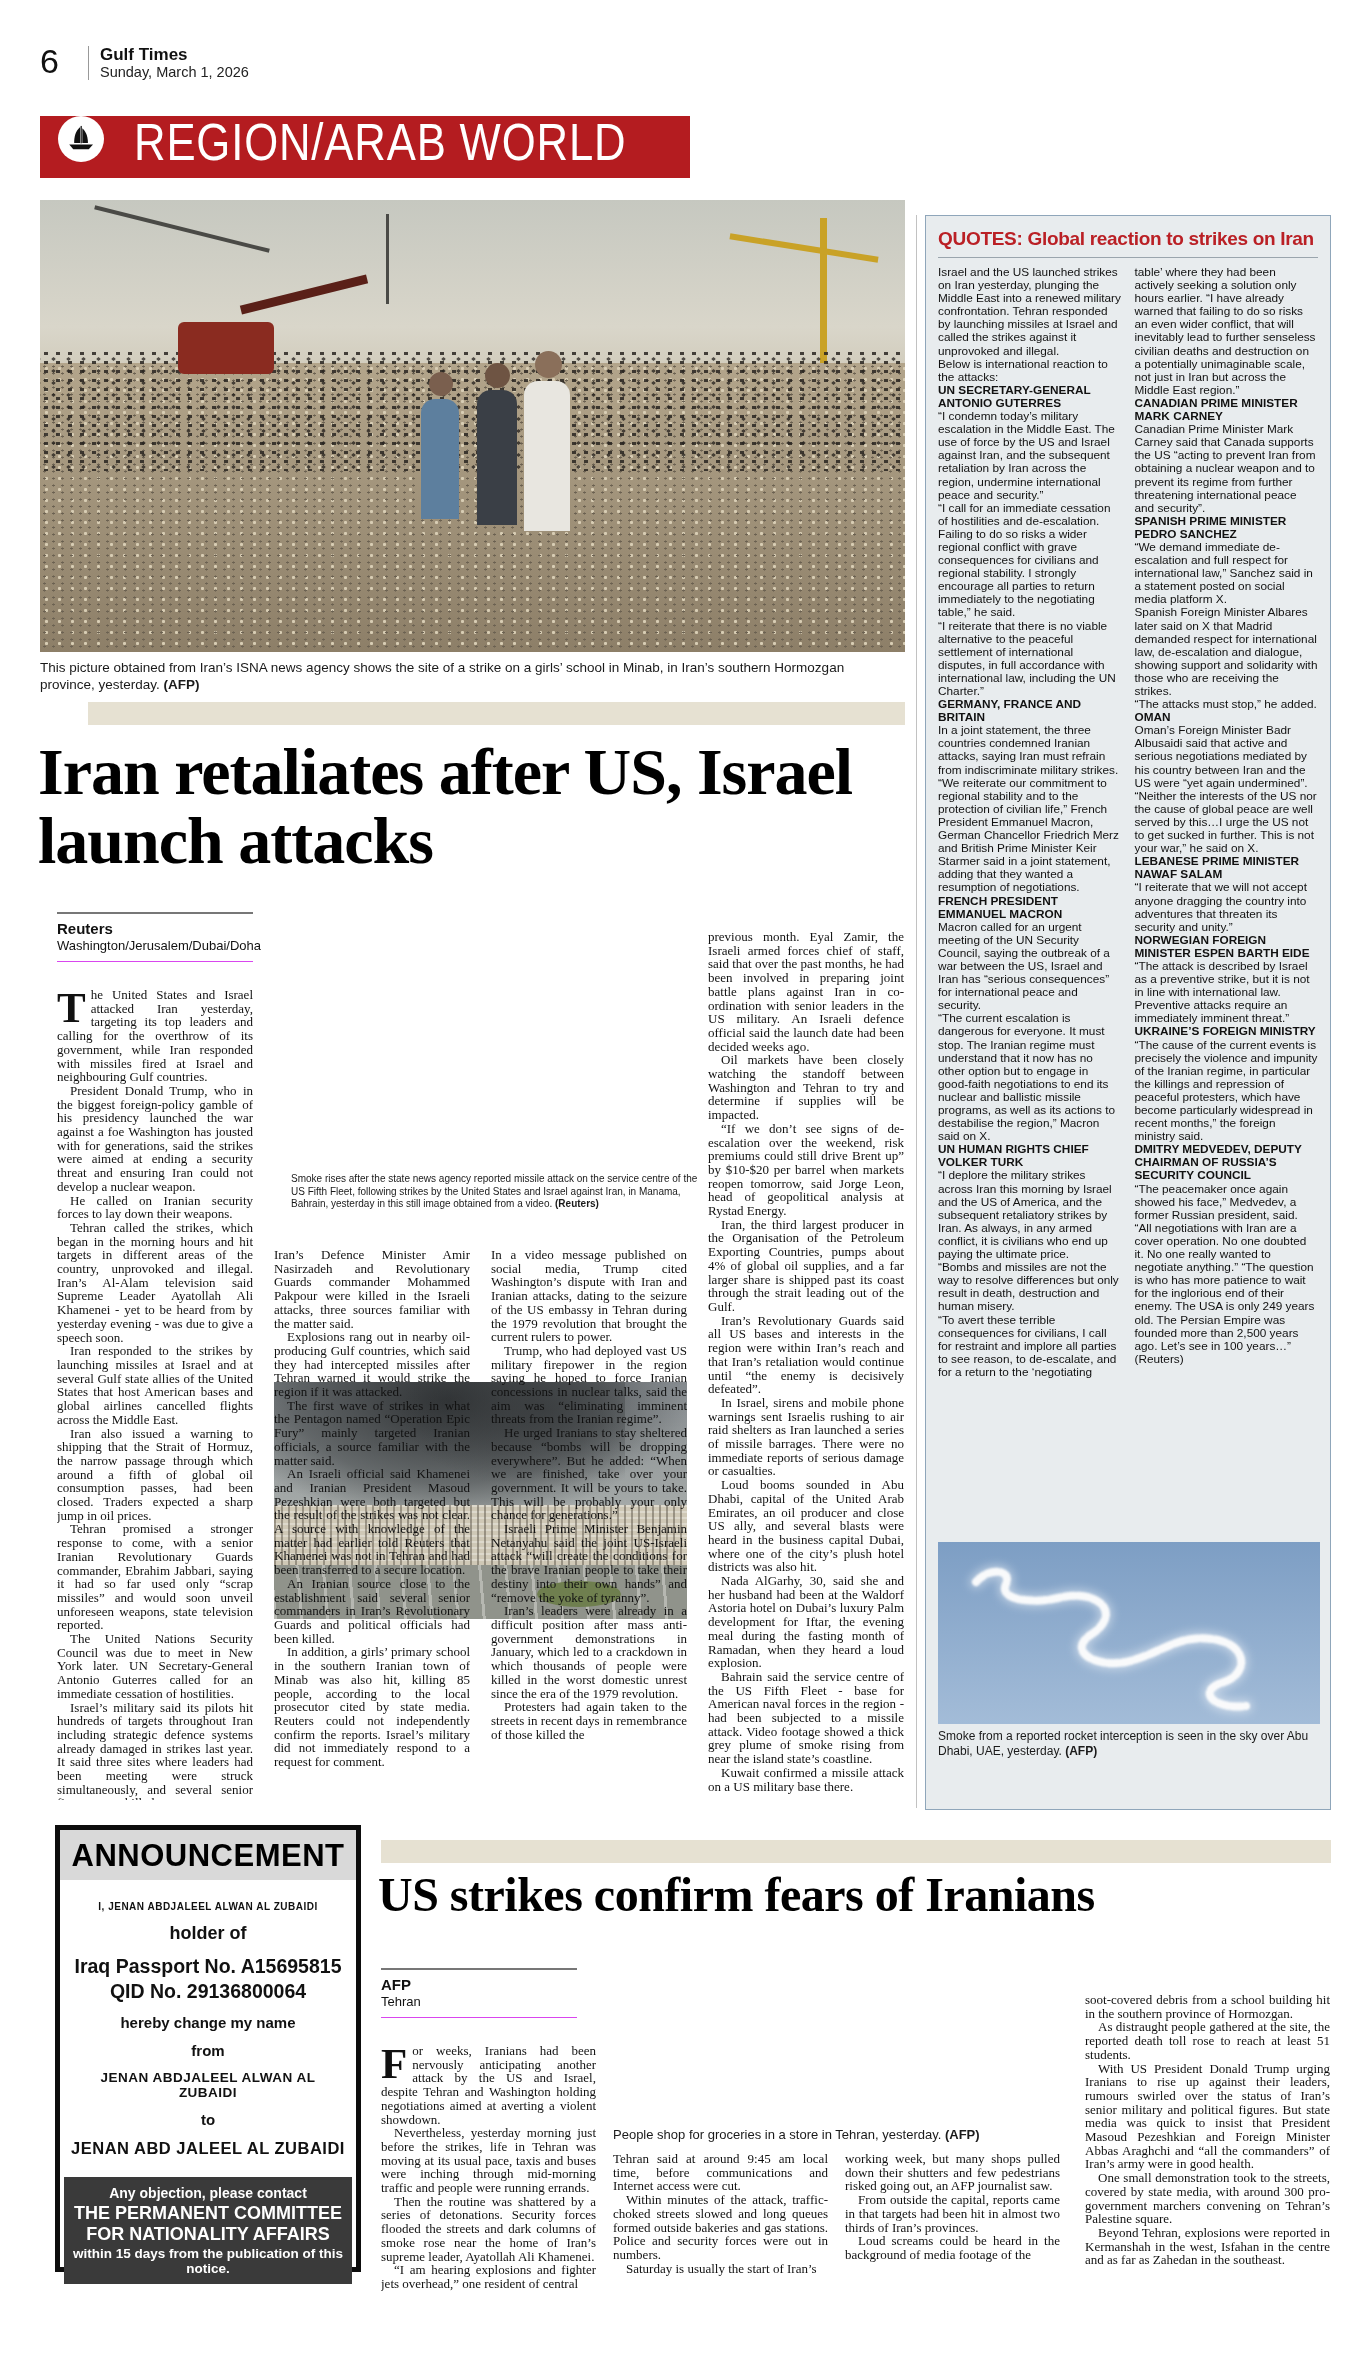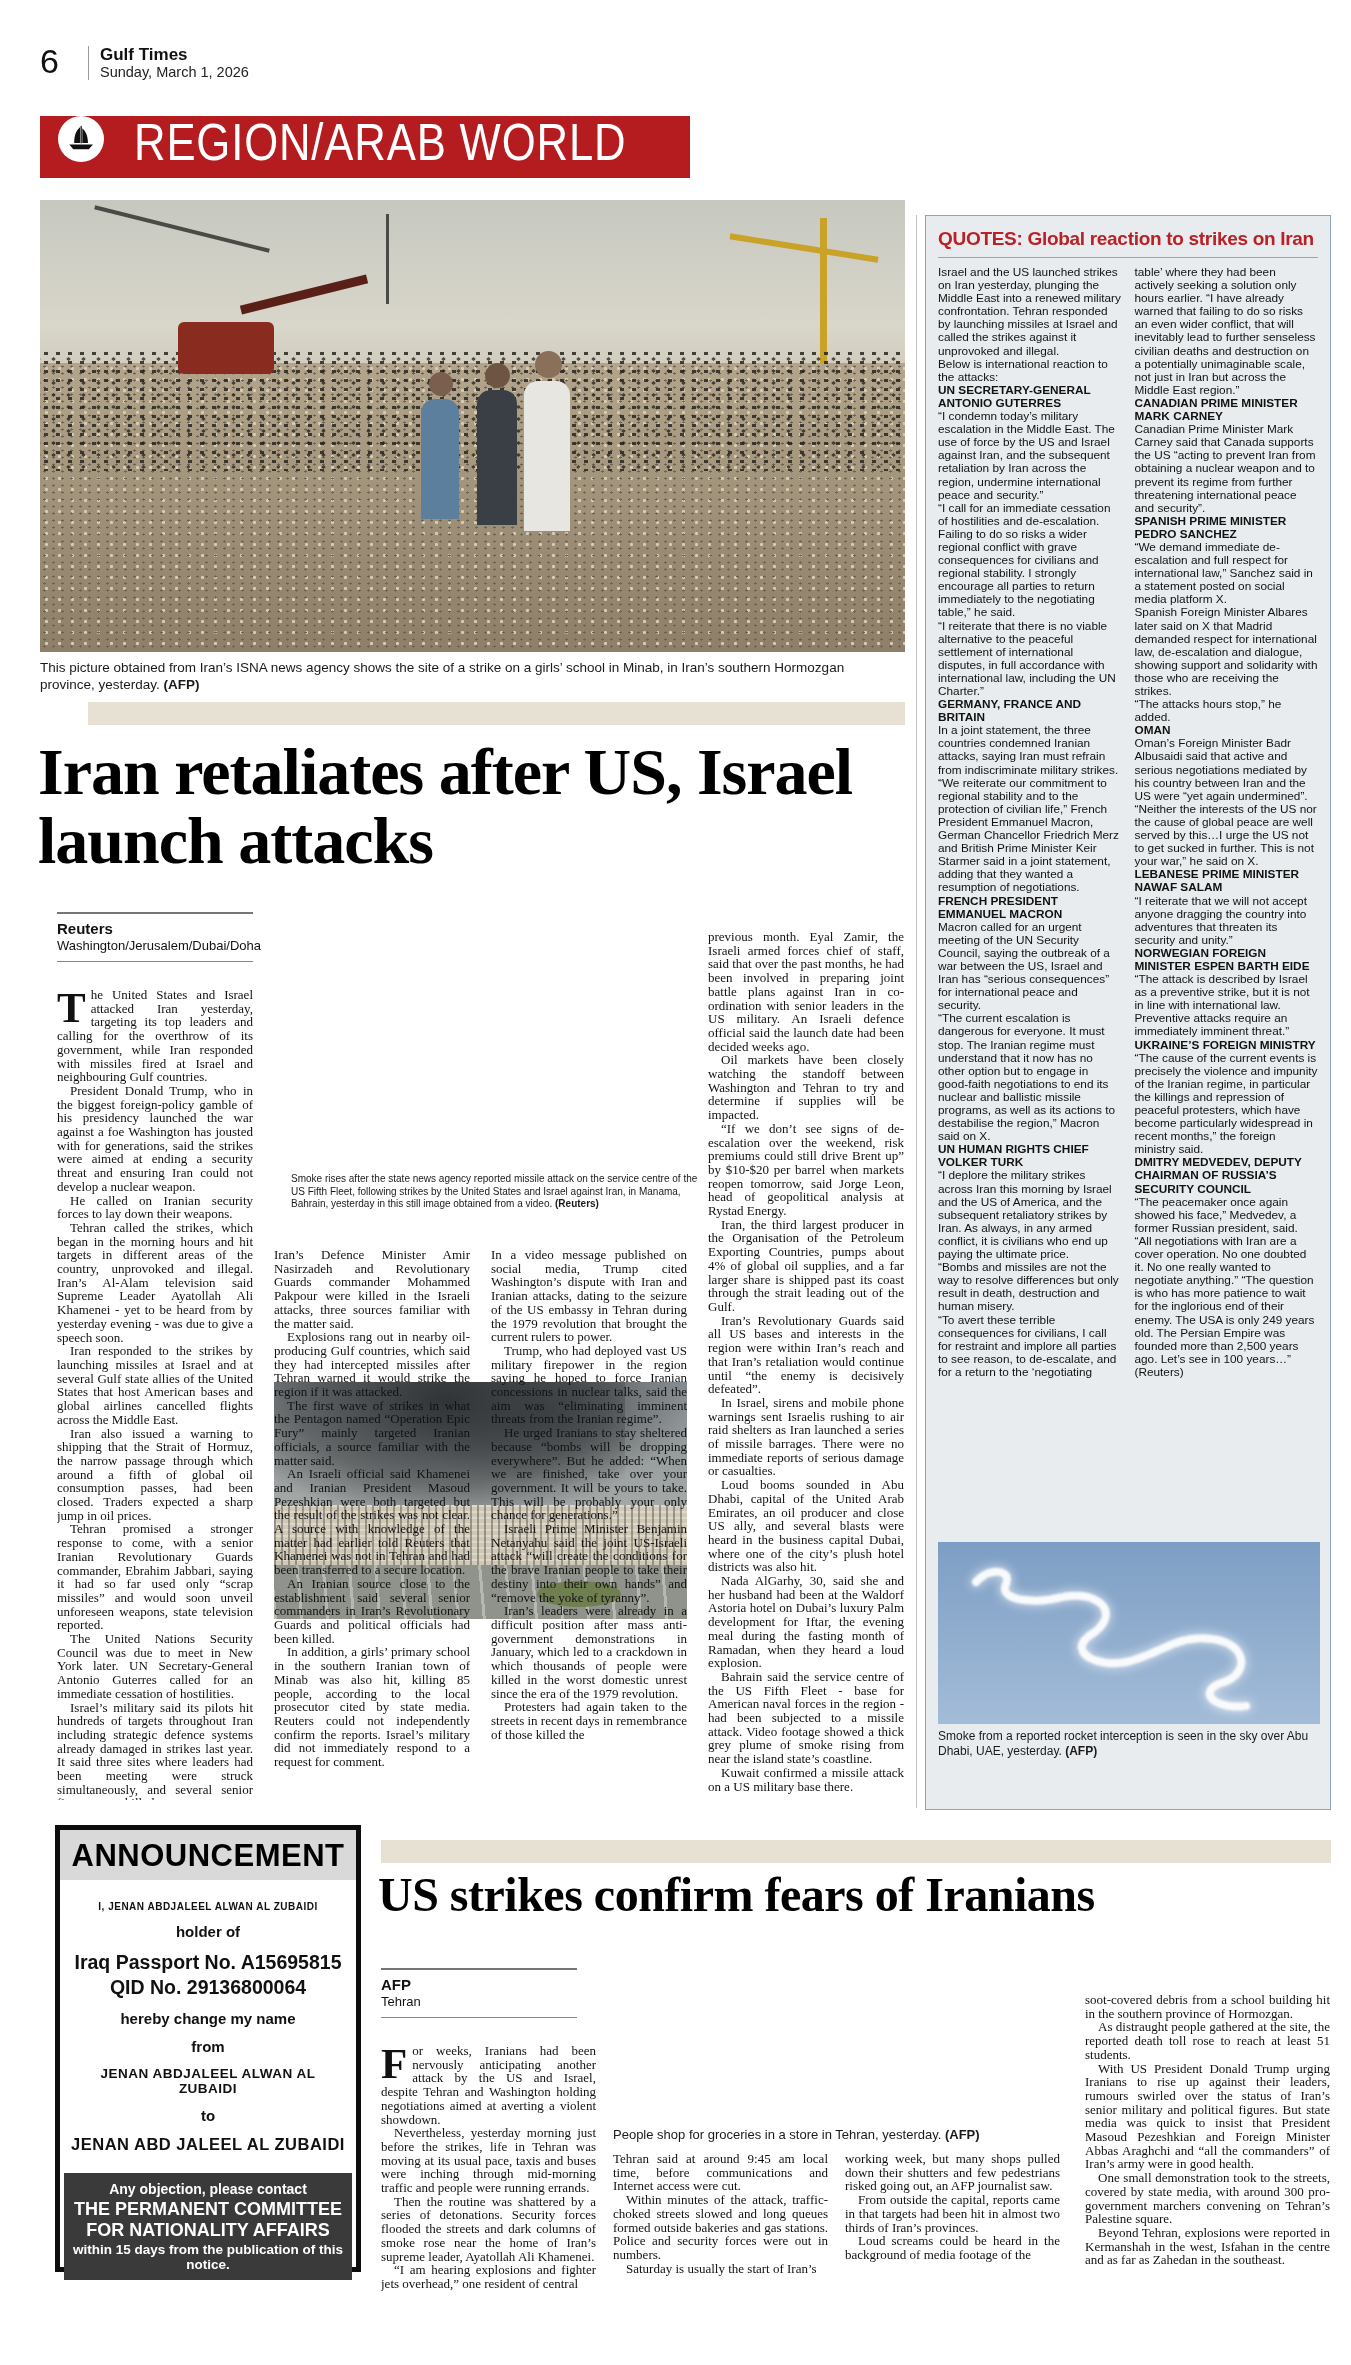--- a/index.html
+++ b/index.html
@@ -86,21 +86,21 @@
   .qcols p{margin:0;}
   .qcols p.qh{font-weight:700;}
 
   
   .ann{border:5px solid #0d0d0d;background:#fff;box-sizing:border-box;}
   .ann-title{background:#d9d9d9;text-align:center;font-weight:700;font-size:31px;
              letter-spacing:.5px;padding:8px 0 6px 0;color:#000;}
   .ann-body{text-align:center;padding:10px 10px 6px 10px;font-weight:700;}
   .ann-body p{margin:11px 0;}
   .ann-body p:nth-child(1){font-size:10px;letter-spacing:.5px;}
-  .ann-body p:nth-child(2){font-size:15px;}
+  .ann-body p:nth-child(2){font-size:18px;}
   .ann-body p:nth-child(3){font-size:19.5px;margin-bottom:2px;}
   .ann-body p:nth-child(4){font-size:19.5px;margin-top:2px;}
   .ann-body p:nth-child(5){font-size:15px;}
   .ann-body p:nth-child(6){font-size:15px;}
   .ann-body p:nth-child(7){font-size:13.5px;letter-spacing:.5px;}
   .ann-body p:nth-child(8){font-size:15px;}
   .ann-body p:nth-child(9){font-size:16.5px;letter-spacing:.5px;}
   .ann-foot{background:#3a3a3a;color:#fff;text-align:center;margin:2px 4px 4px 4px;
             padding:8px 6px;font-weight:700;}
   .ann-foot .f1{font-size:14px;}
@@ -238,21 +238,21 @@
         <p>“The current escalation is dangerous for everyone. It must stop. The Iranian regime must understand that it now has no other option but to engage in good-faith negotiations to end its nuclear and ballistic missile programs, as well as its actions to destabilise the region,” Macron said on X.</p>
         <p class="qh">UN HUMAN RIGHTS CHIEF VOLKER TURK</p>
         <p>“I deplore the military strikes across Iran this morning by Israel and the US of America, and the subsequent retaliatory strikes by Iran. As always, in any armed conflict, it is civilians who end up paying the ultimate price.</p>
         <p>“Bombs and missiles are not the way to resolve differences but only result in death, destruction and human misery.</p>
         <p>“To avert these terrible consequences for civilians, I call for restraint and implore all parties to see reason, to de-escalate, and for a return to the ‘negotiating table’ where they had been actively seeking a solution only hours earlier. “I have already warned that failing to do so risks an even wider conflict, that will inevitably lead to further senseless civilian deaths and destruction on a potentially unimaginable scale, not just in Iran but across the Middle East region.”</p>
         <p class="qh">CANADIAN PRIME MINISTER MARK CARNEY</p>
         <p>Canadian Prime Minister Mark Carney said that Canada supports the US “acting to prevent Iran from obtaining a nuclear weapon and to prevent its regime from further threatening international peace and security”.</p>
         <p class="qh">SPANISH PRIME MINISTER PEDRO SANCHEZ</p>
         <p>“We demand immediate de-escalation and full respect for international law,” Sanchez said in a statement posted on social media platform X.</p>
         <p>Spanish Foreign Minister Albares later said on X that Madrid demanded respect for international law, de-escalation and dialogue, showing support and solidarity with those who are receiving the strikes.</p>
-        <p>“The attacks hours stop,” he added.</p>
+        <p>“The attacks must stop,” he added.</p>
         <p class="qh">OMAN</p>
         <p>Oman’s Foreign Minister Badr Albusaidi said that active and serious negotiations mediated by his country between Iran and the US were “yet again undermined”. “Neither the interests of the US nor the cause of global peace are well served by this…I urge the US not to get sucked in further. This is not your war,” he said on X.</p>
         <p class="qh">LEBANESE PRIME MINISTER NAWAF SALAM</p>
         <p>“I reiterate that we will not accept anyone dragging the country into adventures that threaten its security and unity.”</p>
         <p class="qh">NORWEGIAN FOREIGN MINISTER ESPEN BARTH EIDE</p>
         <p>“The attack is described by Israel as a preventive strike, but it is not in line with international law. Preventive attacks require an immediately imminent threat.”</p>
         <p class="qh">UKRAINE’S FOREIGN MINISTRY</p>
         <p>“The cause of the current events is precisely the violence and impunity of the Iranian regime, in particular the killings and repression of peaceful protesters, which have become particularly widespread in recent months,” the foreign ministry said.</p>
         <p class="qh">DMITRY MEDVEDEV, DEPUTY CHAIRMAN OF RUSSIA’S SECURITY COUNCIL</p>
         <p>“The peacemaker once again showed his face,” Medvedev, a former Russian president, said. “All negotiations with Iran are a cover operation. No one doubted it. No one really wanted to negotiate anything.” “The question is who has more patience to wait for the inglorious end of their enemy. The USA is only 249 years old. The Persian Empire was founded more than 2,500 years ago. Let’s see in 100 years…” (Reuters)</p>

